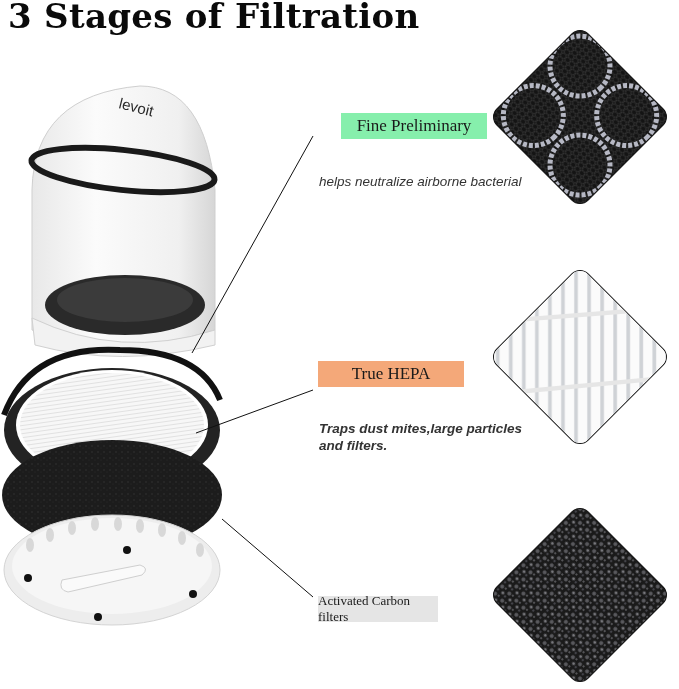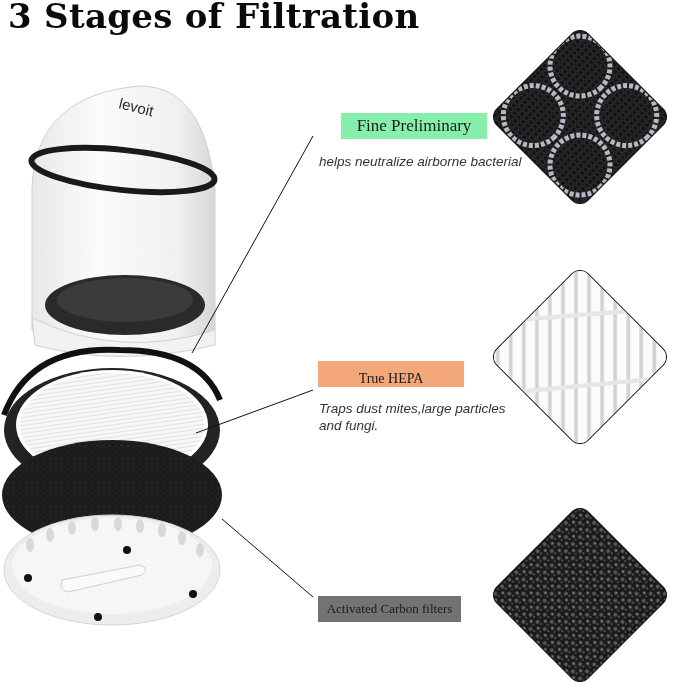--- a/index.html
+++ b/index.html
@@ -1,19 +1,19 @@
 <!DOCTYPE html>
 <html><head>
   <meta charset="utf-8">
   <style>
     html, body { margin: 0; padding: 0; background: #ffffff; }
     body { width: 679px; height: 689px; position: relative; overflow: hidden; font-family: "Liberation Sans", sans-serif; }
     .title { position: absolute; left: 8px; top: -4px; font-family: "DejaVu Serif", serif; font-weight: bold; font-size: 34px; color: #0a0a0a; letter-spacing: 0.3px; white-space: nowrap; }
     .label-box { position: absolute; height: 26px; display: flex; align-items: center; justify-content: center; font-family: "Liberation Serif", serif; color: #1a1a1a; }
-    .desc { position: absolute; font-style: italic; font-size: 13.5px; color: #333; line-height: 17px; font-family: "Liberation Sans", sans-serif; }
+    .desc { position: absolute; font-style: italic; font-size: 13.5px; color: #333; line-height: 17px; font-family: "Liberation Sans", sans-serif; margin-top: 20px; }
     .swatch { position: absolute; width: 128px; height: 128px; transform: rotate(45deg); border-radius: 12px; overflow: hidden; border: 1.5px solid #111; }
     svg { display: block; }
   </style>
 </head>
 <body>
 
 <div class="title">3 Stages of Filtration</div>
 
 <div style="position:absolute;left:0;top:60px;width:300px;height:600px;">
   <svg width="300" height="600" viewBox="0 60 300 600">
@@ -81,29 +81,29 @@
   <line x1="313" y1="597" x2="222" y2="519" stroke="#111" stroke-width="1"></line>
 </svg>
 
 <div class="label-box" style="left:318px;top:113px;width:146px;font-size:17px;background:#86efac;margin-left:23px;">
   <span>Fine Preliminary</span>
 </div>
 <div class="desc" style="left:319px;top:153px;">
   <div>helps neutralize airborne bacterial</div>
 </div>
 
-<div class="label-box" style="left:318px;top:361px;width:146px;font-size:14px;background:#f4a879;align-items:flex-end;">
+<div class="label-box" style="left:318px;top:361px;width:146px;font-size:17px;background:#f4a879;">
   <span>True HEPA</span>
 </div>
-<div class="desc" style="left:319px;top:400px;">
+<div class="desc" style="left:319px;top:400px;font-weight:bold;">
   <div>Traps dust mites,large particles</div>
-  <div>and fungi.</div>
+  <div>and filters.</div>
 </div>
 
-<div class="label-box" style="left:318px;top:596px;width:143px;font-size:13px;background:#737373;">
+<div class="label-box" style="left:318px;top:596px;width:120px;font-size:13px;background:#e5e5e5;">
   <span>Activated Carbon filters</span>
 </div>
 <div class="desc" style="left:319px;top:636px;">
 </div>
 
 <div class="swatch" style="left:515px;top:52px;background:#151515;">
   <svg width="128" height="128">
     <defs>
       <pattern id="hex" width="6" height="5" patternUnits="userSpaceOnUse">
         <rect width="6" height="5" fill="#141414"></rect>

